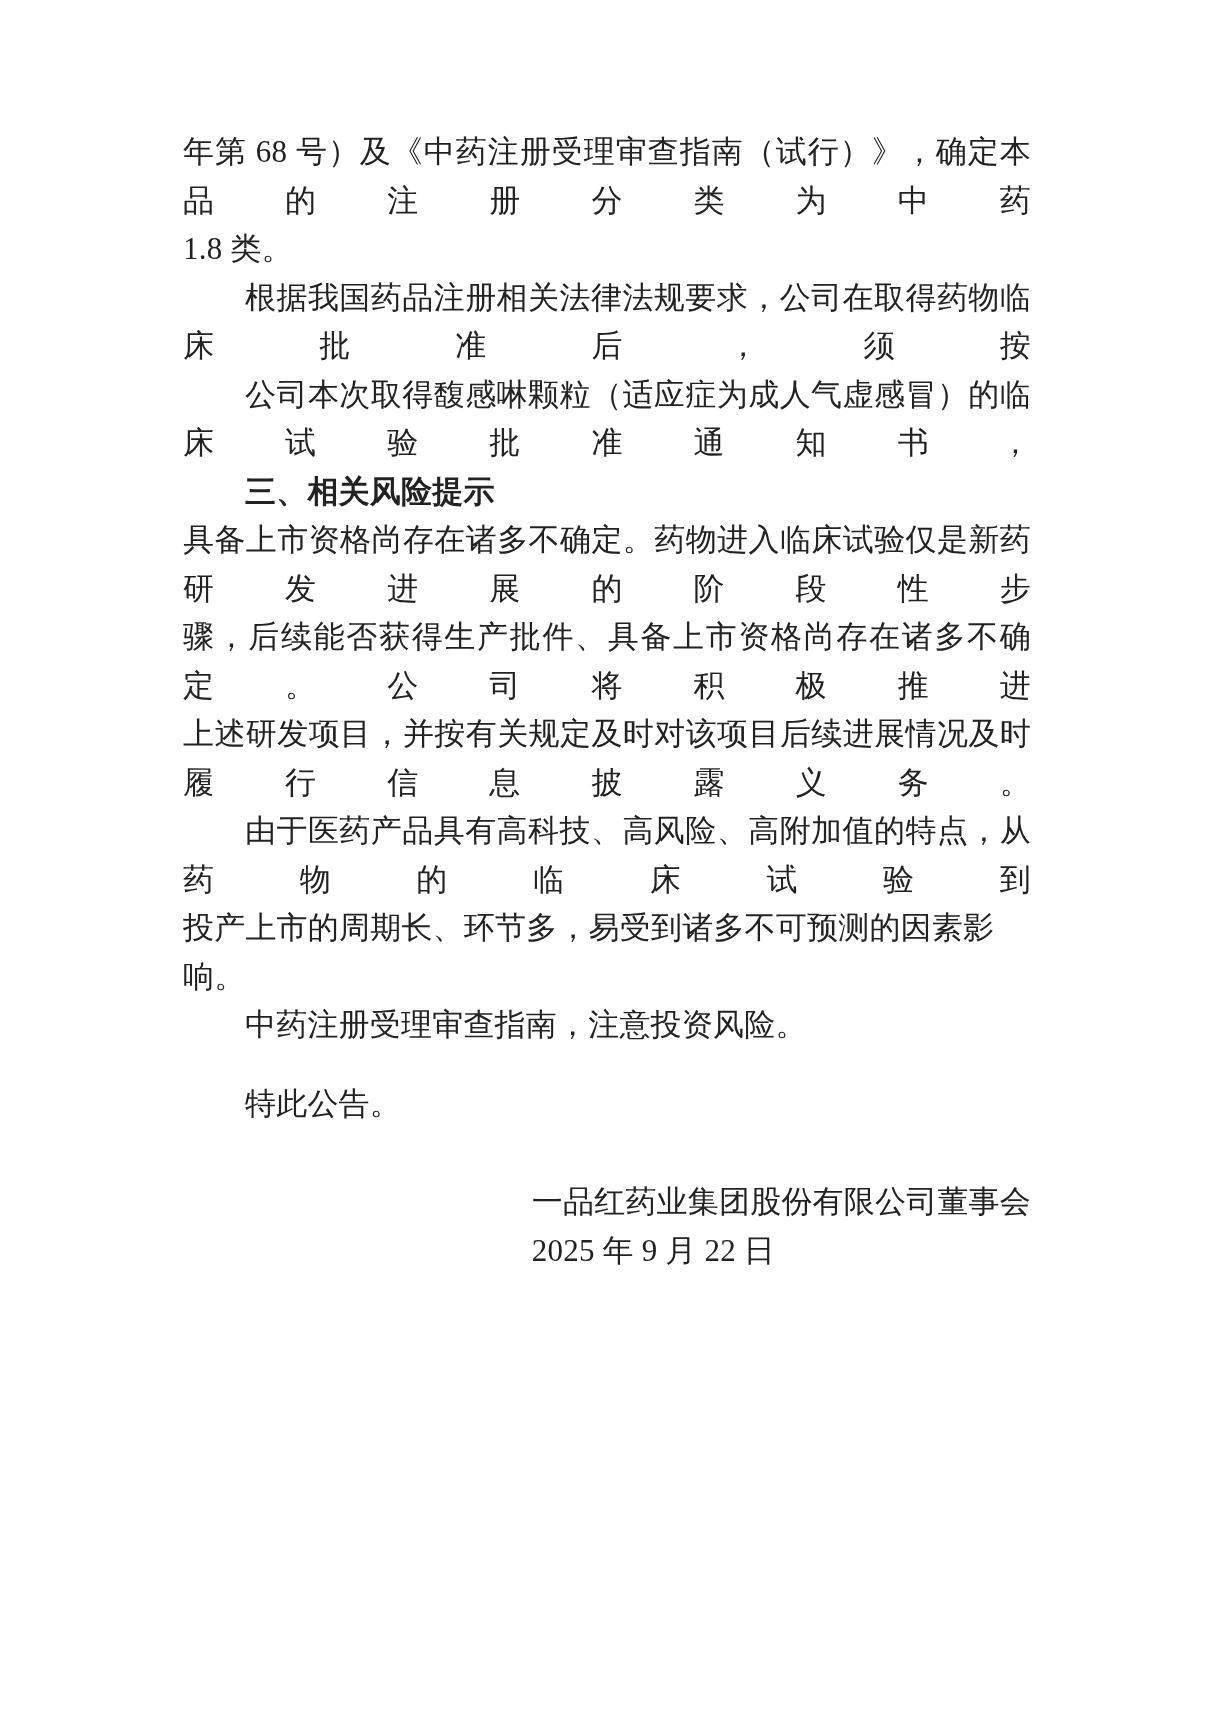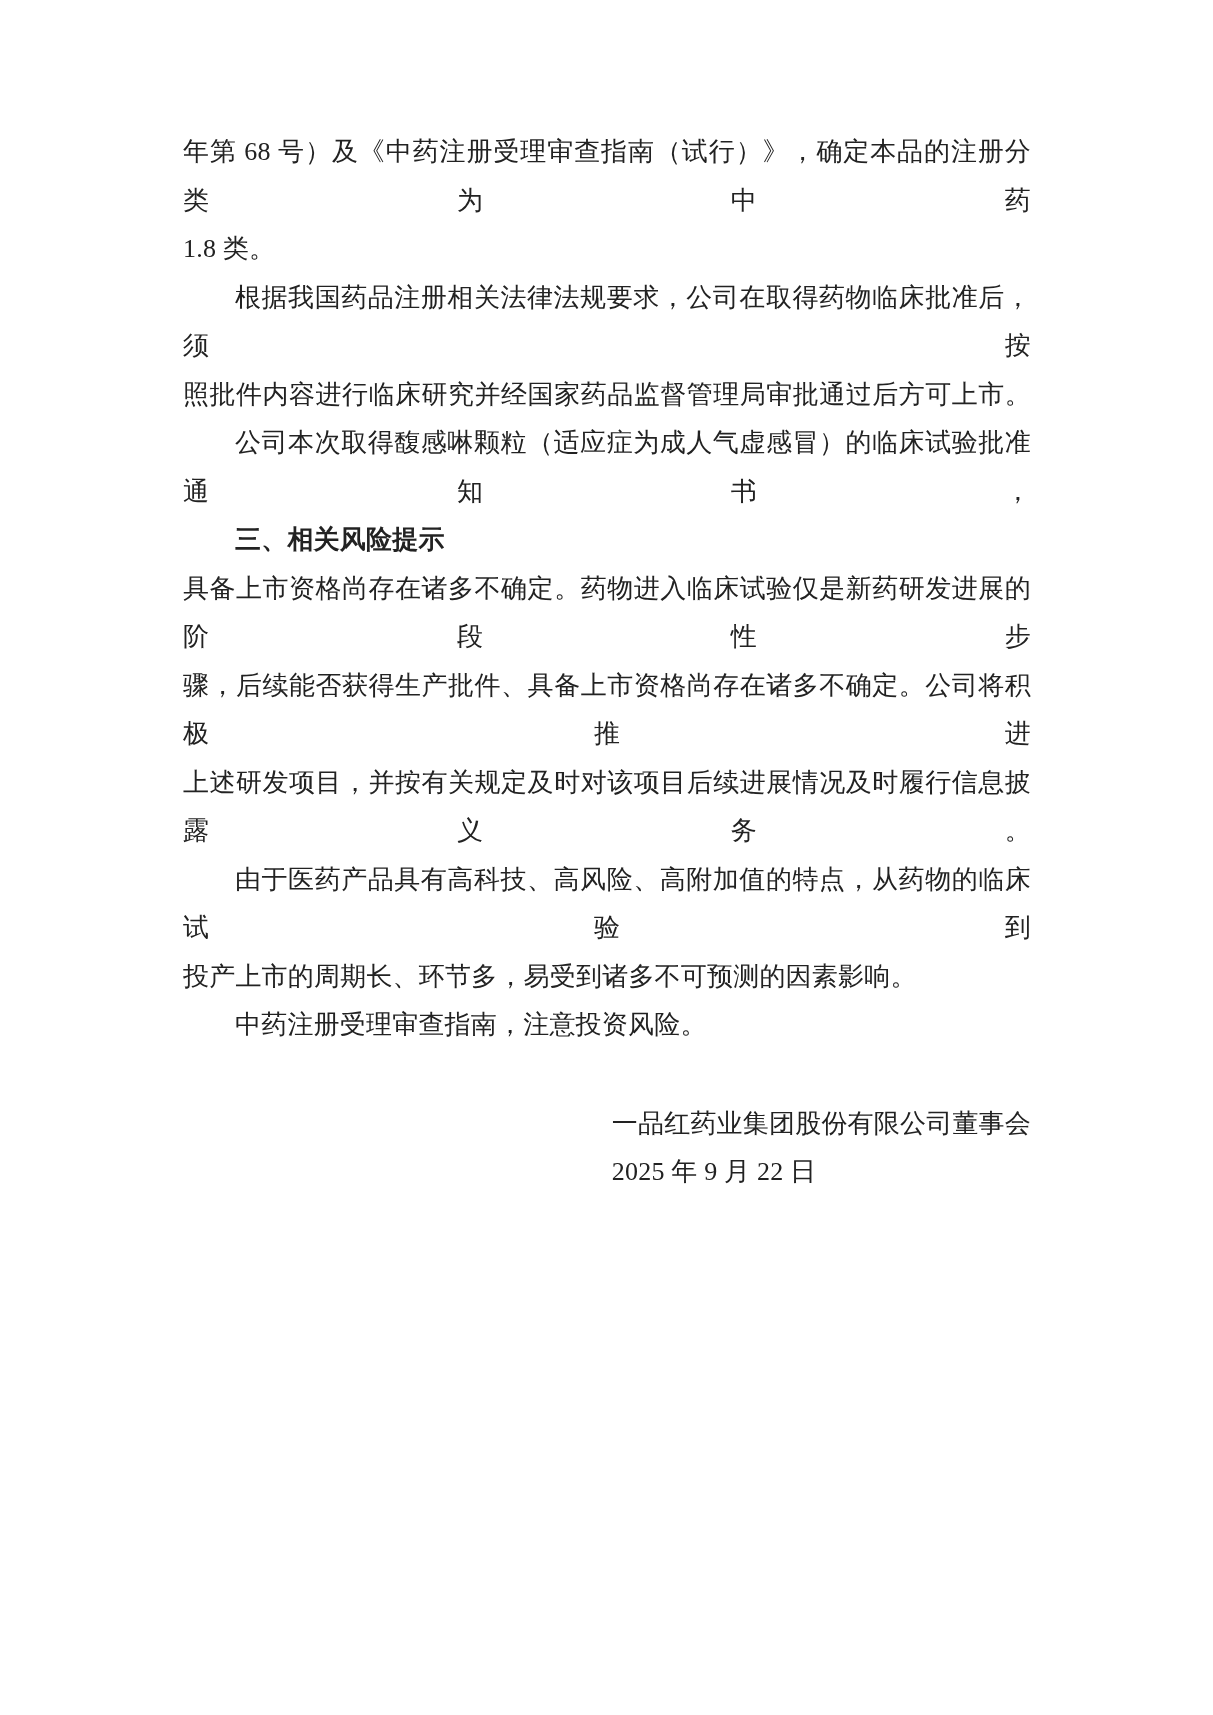--- a/index.html
+++ b/index.html
@@ -17,21 +17,21 @@
   .page {
     position: absolute;
     inset: 0;
     background: #ffffff;
   }
   .content {
     position: absolute;
     left: 183px;
     top: 128px;
     width: 848px;
-    font-size: 26px;
+    font-size: 31px;
     line-height: 48.5px;
     color: #222222;
     letter-spacing: 0.2px;
   }
   .line {
     white-space: normal;
   }
   
   .fill {
     text-align: justify;
@@ -62,34 +62,34 @@
 </head>
 <body>
 
 <div class="page">
   <div class="content">
 
     <div class="line fill">年第 68 号）及《中药注册受理审查指南（试行）》，确定本品的注册分类为中药</div>
     <div class="line">1.8 类。</div>
 
     <div class="line fill indent">根据我国药品注册相关法律法规要求，公司在取得药物临床批准后，须按</div>
-    <div class="line fill">照批件内容进行临床研究并经国家药品监督管理局审批通过后方可上市。</div>
 
     <div class="line fill indent">公司本次取得馥感啉颗粒（适应症为成人气虚感冒）的临床试验批准通知书，</div>
 
     <div class="line indent bold">三、相关风险提示</div>
     <div class="line fill">具备上市资格尚存在诸多不确定。药物进入临床试验仅是新药研发进展的阶段性步</div>
     <div class="line fill">骤，后续能否获得生产批件、具备上市资格尚存在诸多不确定。公司将积极推进</div>
     <div class="line fill">上述研发项目，并按有关规定及时对该项目后续进展情况及时履行信息披露义务。</div>
 
     <div class="line fill indent">由于医药产品具有高科技、高风险、高附加值的特点，从药物的临床试验到</div>
     <div class="line">投产上市的周期长、环节多，易受到诸多不可预测的因素影响。</div>
 
     <div class="line indent">中药注册受理审查指南，注意投资风险。</div>
 
+    <div class="line indent closing">特此公告。</div>
 
     <div class="sig">
       <div class="sig-company">一品红药业集团股份有限公司董事会</div>
       <div class="sig-date">2025 年 9 月 22 日</div>
     </div>
 
   </div>
 </div>
 
 </body></html>

